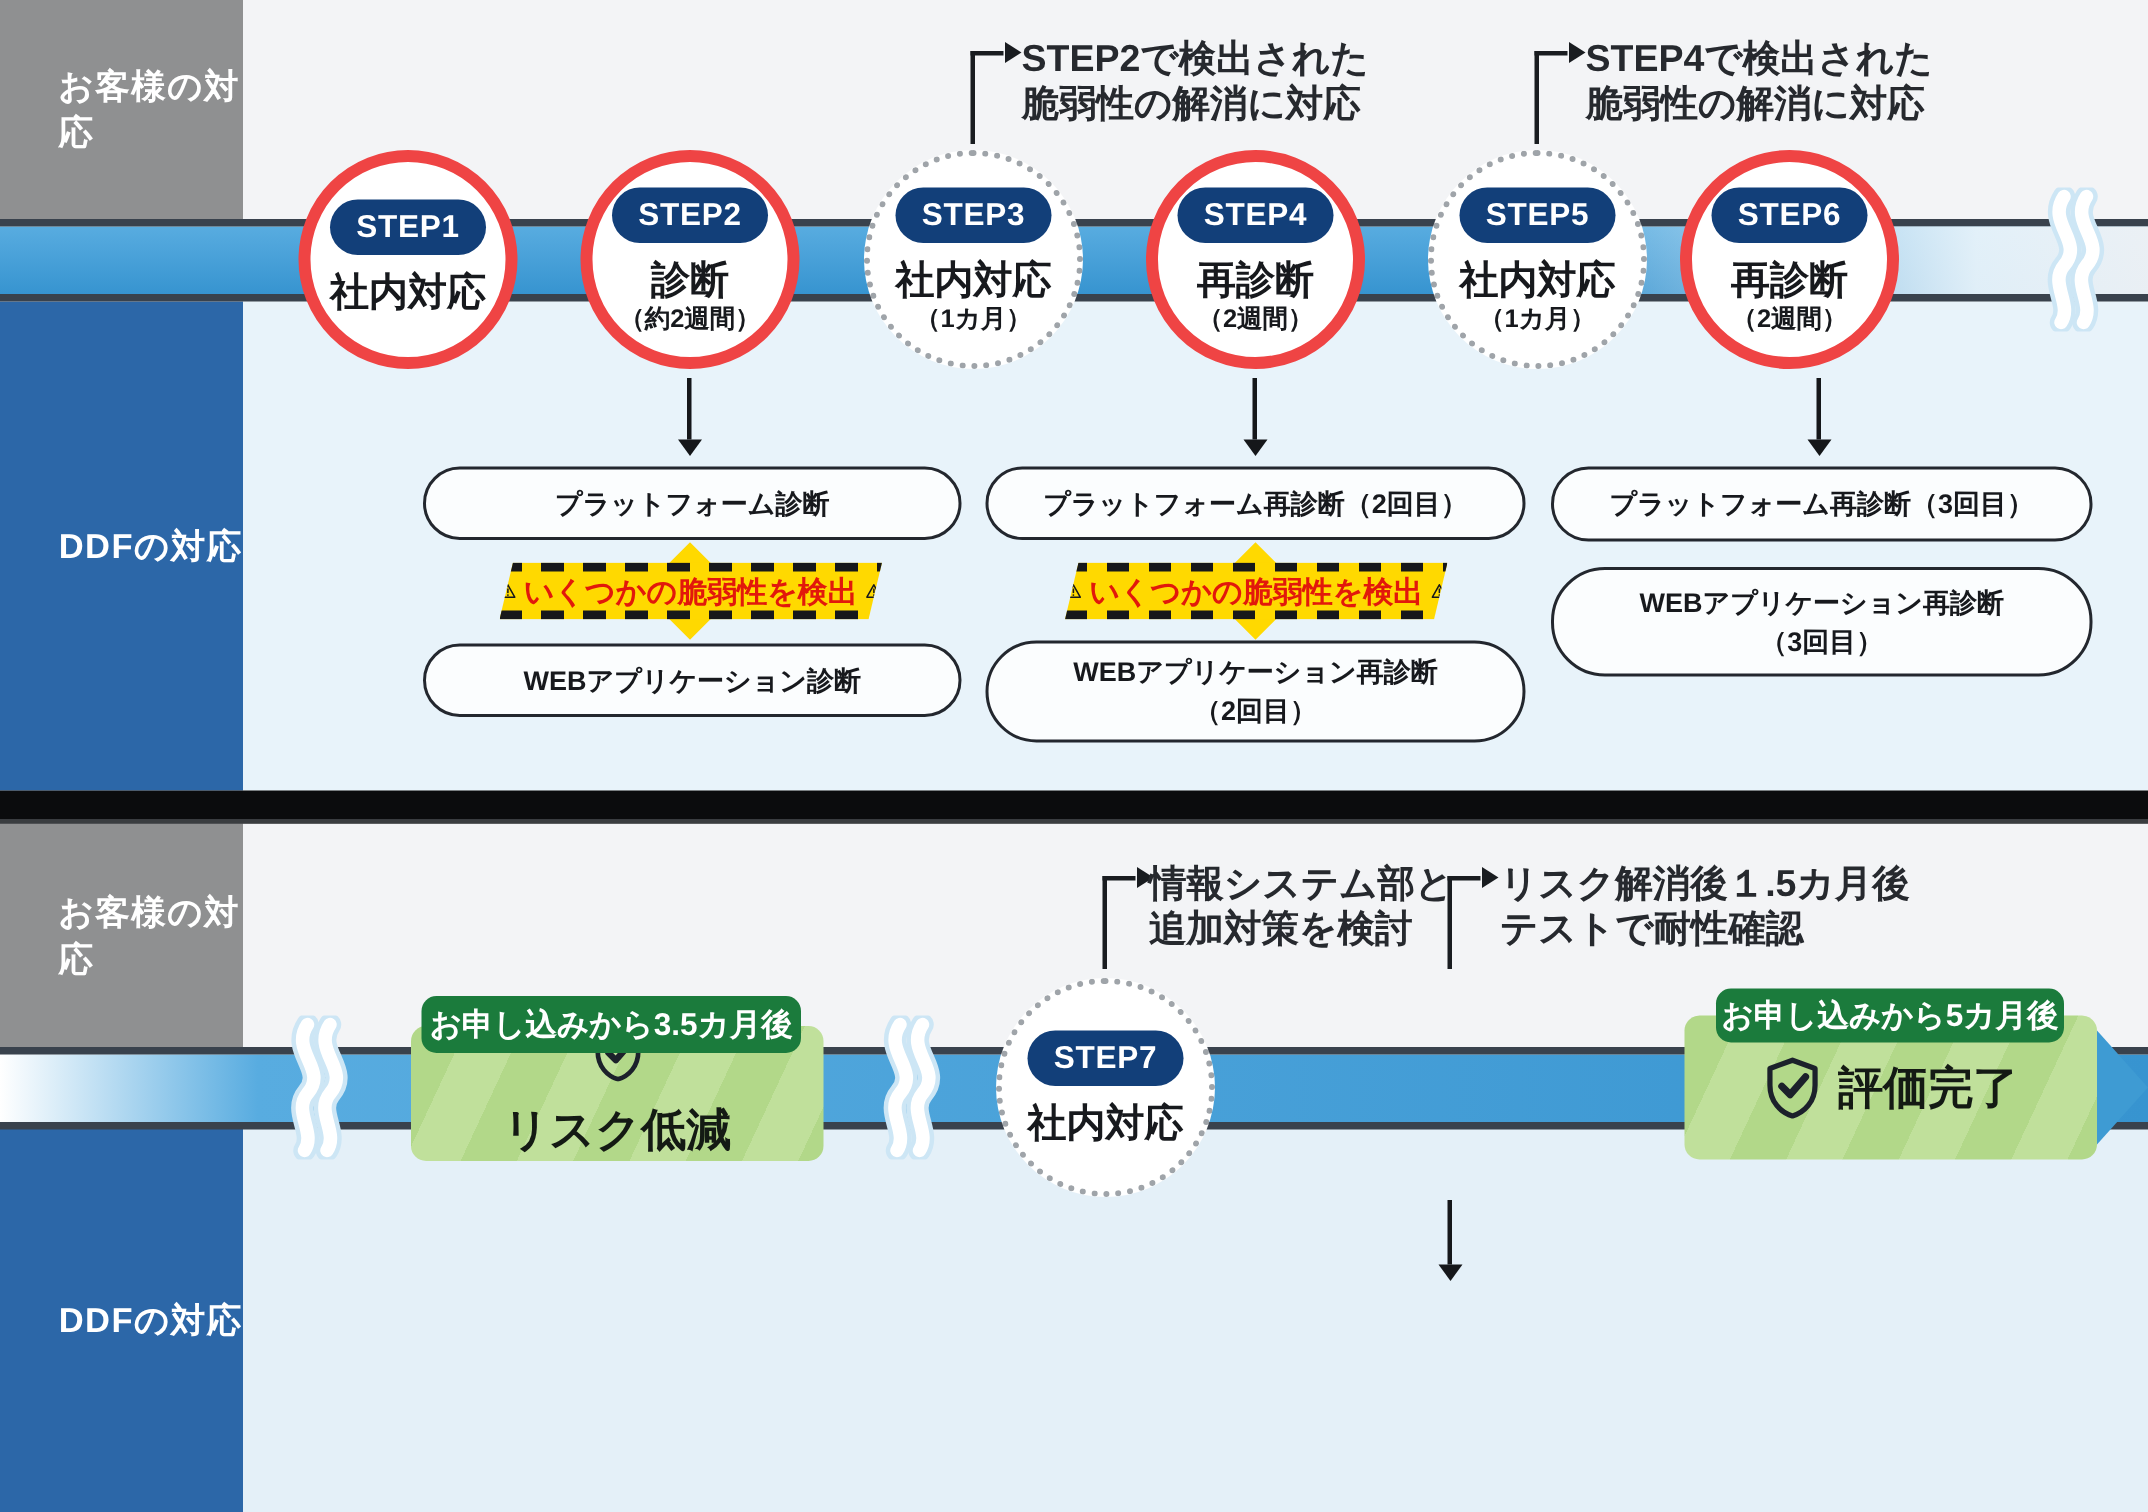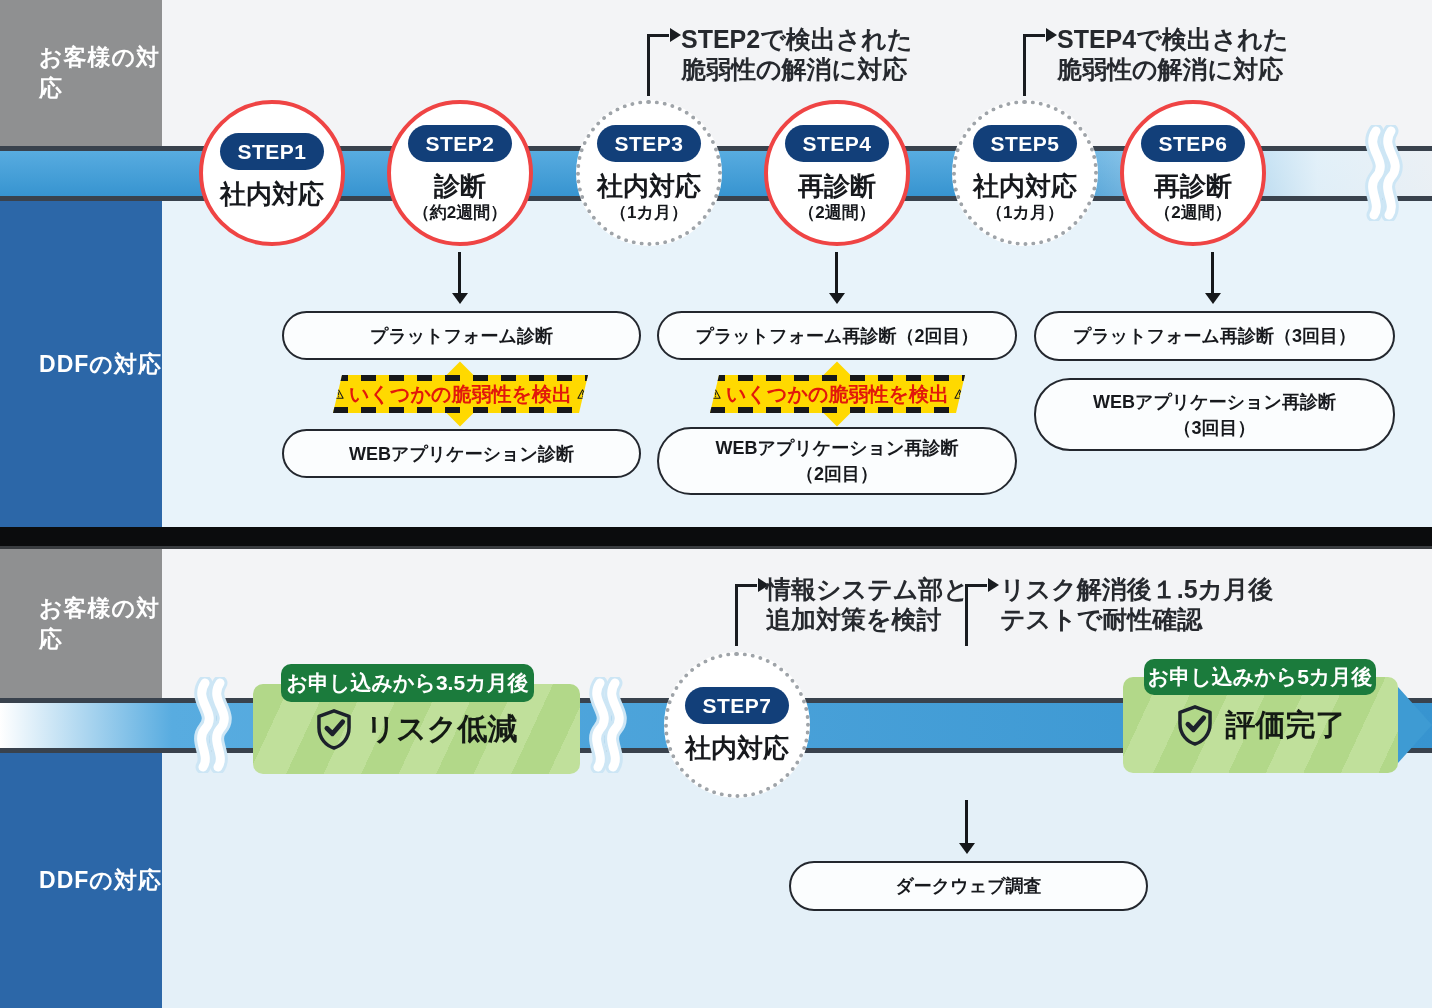--- a/index.html
+++ b/index.html
@@ -23,21 +23,21 @@
   .band1{background:linear-gradient(180deg,#58ace0,#3794d0);}
   .band1::after{content:'';position:absolute;inset:0;
     background:linear-gradient(to right,rgba(238,246,251,0) 72%,rgba(238,246,251,.92) 92%,rgba(243,244,246,.95) 100%);}
   .band2{background:linear-gradient(to right,#ffffff 0%,#58ace0 12%,#3794d0 100%);}
   .endarrow{width:0;height:0;border-top:38px solid transparent;border-bottom:38px solid transparent;
     border-left:34px solid #3e9bd3;z-index:2;}
   .squiggle{z-index:2;}
   
   .circle{width:146px;height:146px;border-radius:50%;background:#fff;box-sizing:border-box;
     display:flex;flex-direction:column;align-items:center;justify-content:center;z-index:3;text-align:center;}
-  .solid{border:4px solid #ef4444;}
+  .solid{border:8px solid #ef4444;}
   .dotted{border:4px dotted #9fa4a9;}
   .pill{background:#123f79;color:#fff;font-weight:bold;font-size:21px;line-height:1;
     padding:8px 17px;border-radius:999px;letter-spacing:.5px;}
   .ctitle{font-size:26px;font-weight:800;margin-top:10px;line-height:1.1;}
   .cdur{font-size:17px;font-weight:bold;margin-top:4px;line-height:1;}
   
   .varrow{width:0;border-left:3px solid #15171a;z-index:2;}
   .varrow::after{content:'';position:absolute;left:-9px;bottom:-11px;
     border:8px solid transparent;border-bottom:0;border-top:11px solid #15171a;}
   
@@ -211,21 +211,21 @@
   </div>
 
   <div class="abs obox" style="left:1034px;top:311px;width:361px;height:50px;">
     <span>プラットフォーム再診断（3回目）</span>
   </div>
   <div class="abs obox" style="left:1034px;top:378px;width:361px;height:73px;border-radius:36px;">
     <span>WEBアプリケーション再診断</span>
     <span>（3回目）</span>
   </div>
 
-  <div class="abs gbody" style="left:253px;top:684px;width:327px;height:90px;">
+  <div class="abs gbody" style="left:274px;top:684px;width:275px;height:90px;flex-direction:column;">
     <svg width="38" height="42" viewBox="0 0 24 26">
       <path d="M12 1.5 L21.5 5 V12 C21.5 19 17 23.5 12 25 C7 23.5 2.5 19 2.5 12 V5 Z" fill="none" stroke="#1c212b" stroke-width="2.2" stroke-linejoin="round"></path>
       <path d="M7.5 12.5 L11 16 L17.5 8.5" fill="none" stroke="#1c212b" stroke-width="3" stroke-linecap="round" stroke-linejoin="round"></path>
     </svg>
     <span>リスク低減</span>
   </div>
   <div class="abs gpill" style="left:281px;top:664px;width:253px;height:38px;">
     <span>お申し込みから3.5カ月後</span>
   </div>
 
@@ -250,17 +250,14 @@
       <path d="M12 1.5 L21.5 5 V12 C21.5 19 17 23.5 12 25 C7 23.5 2.5 19 2.5 12 V5 Z" fill="none" stroke="#1c212b" stroke-width="2.2" stroke-linejoin="round"></path>
       <path d="M7.5 12.5 L11 16 L17.5 8.5" fill="none" stroke="#1c212b" stroke-width="3" stroke-linecap="round" stroke-linejoin="round"></path>
     </svg>
     <span>評価完了</span>
   </div>
   <div class="abs gpill" style="left:1144px;top:659px;width:232px;height:36px;">
     <span>お申し込みから5カ月後</span>
   </div>
 
   <div class="abs varrow" style="left:965px;top:800px;height:43px;"></div>
-  <div class="abs obox" style="left:789px;top:861px;width:359px;height:50px;">
-    <span>ダークウェブ調査</span>
-  </div>
 
 </div>
 
 </body></html>

